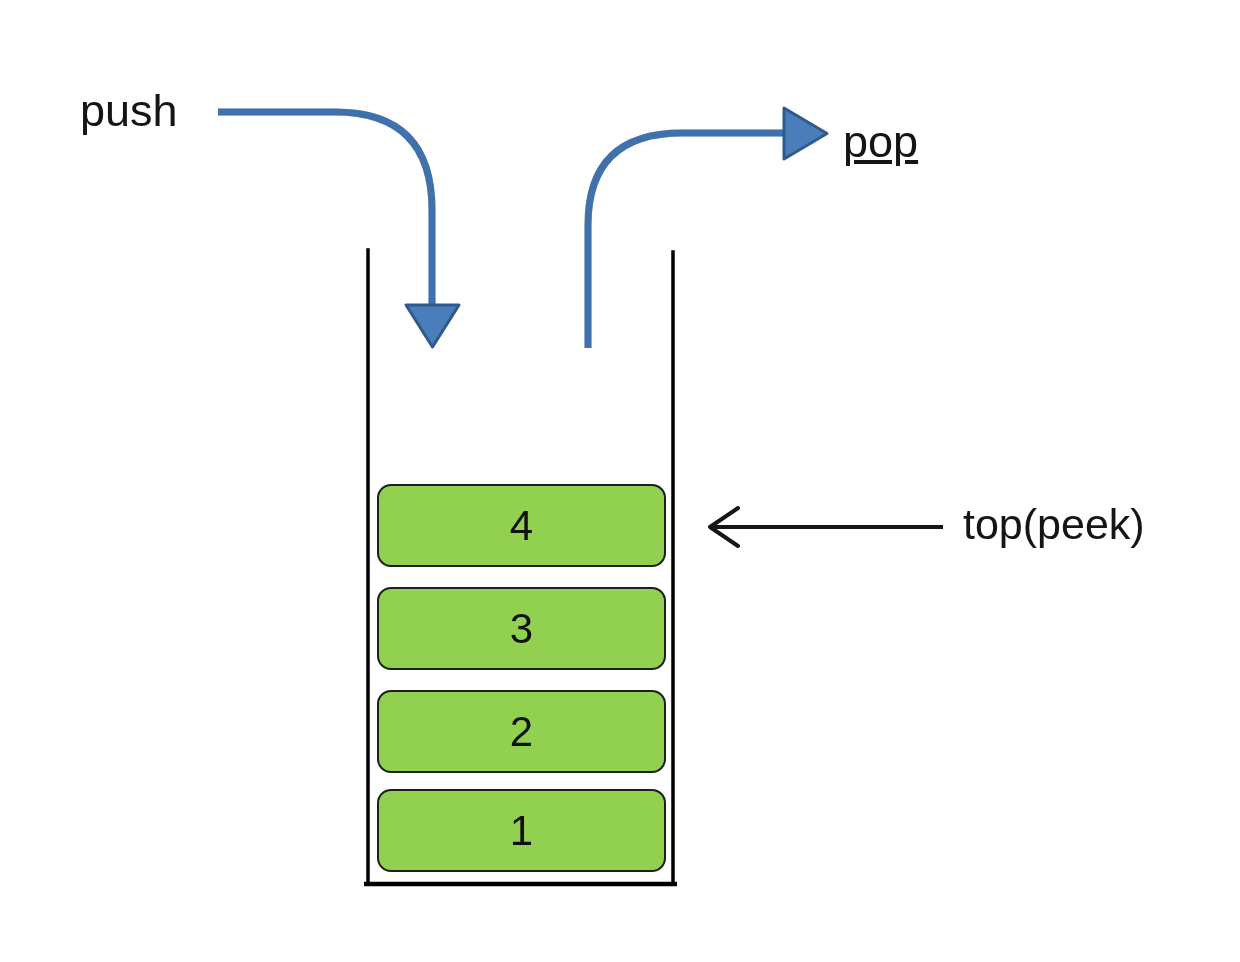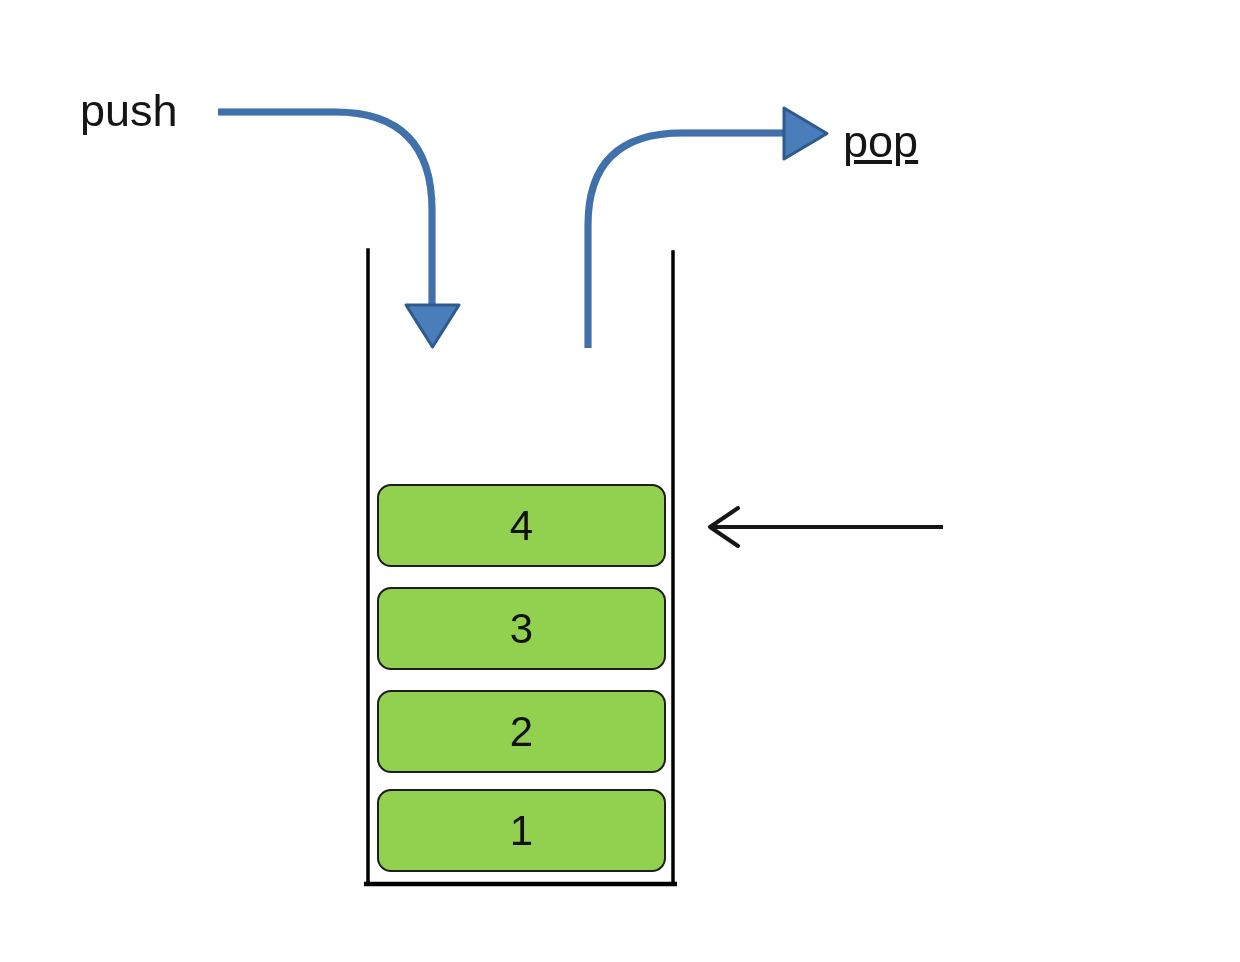--- a/index.html
+++ b/index.html
@@ -79,20 +79,21 @@
     <g>
       <line x1="712" y1="527" x2="943" y2="527" stroke="#161616" stroke-width="4"></line>
       <path d="M 738 508 L 710 527 L 738 546" fill="none" stroke="#161616" stroke-width="4" stroke-linecap="round" stroke-linejoin="round"></path>
     </g>
   </svg>
 
   <div class="label label-push">push</div>
 
   <div class="label label-pop">pop</div>
 
+  <div class="label label-top">top(peek)</div>
 
   <div class="stack-box box-0">4</div>
 
   <div class="stack-box box-1">3</div>
 
   <div class="stack-box box-2">2</div>
 
   <div class="stack-box box-3">1</div>
 
 </div>

